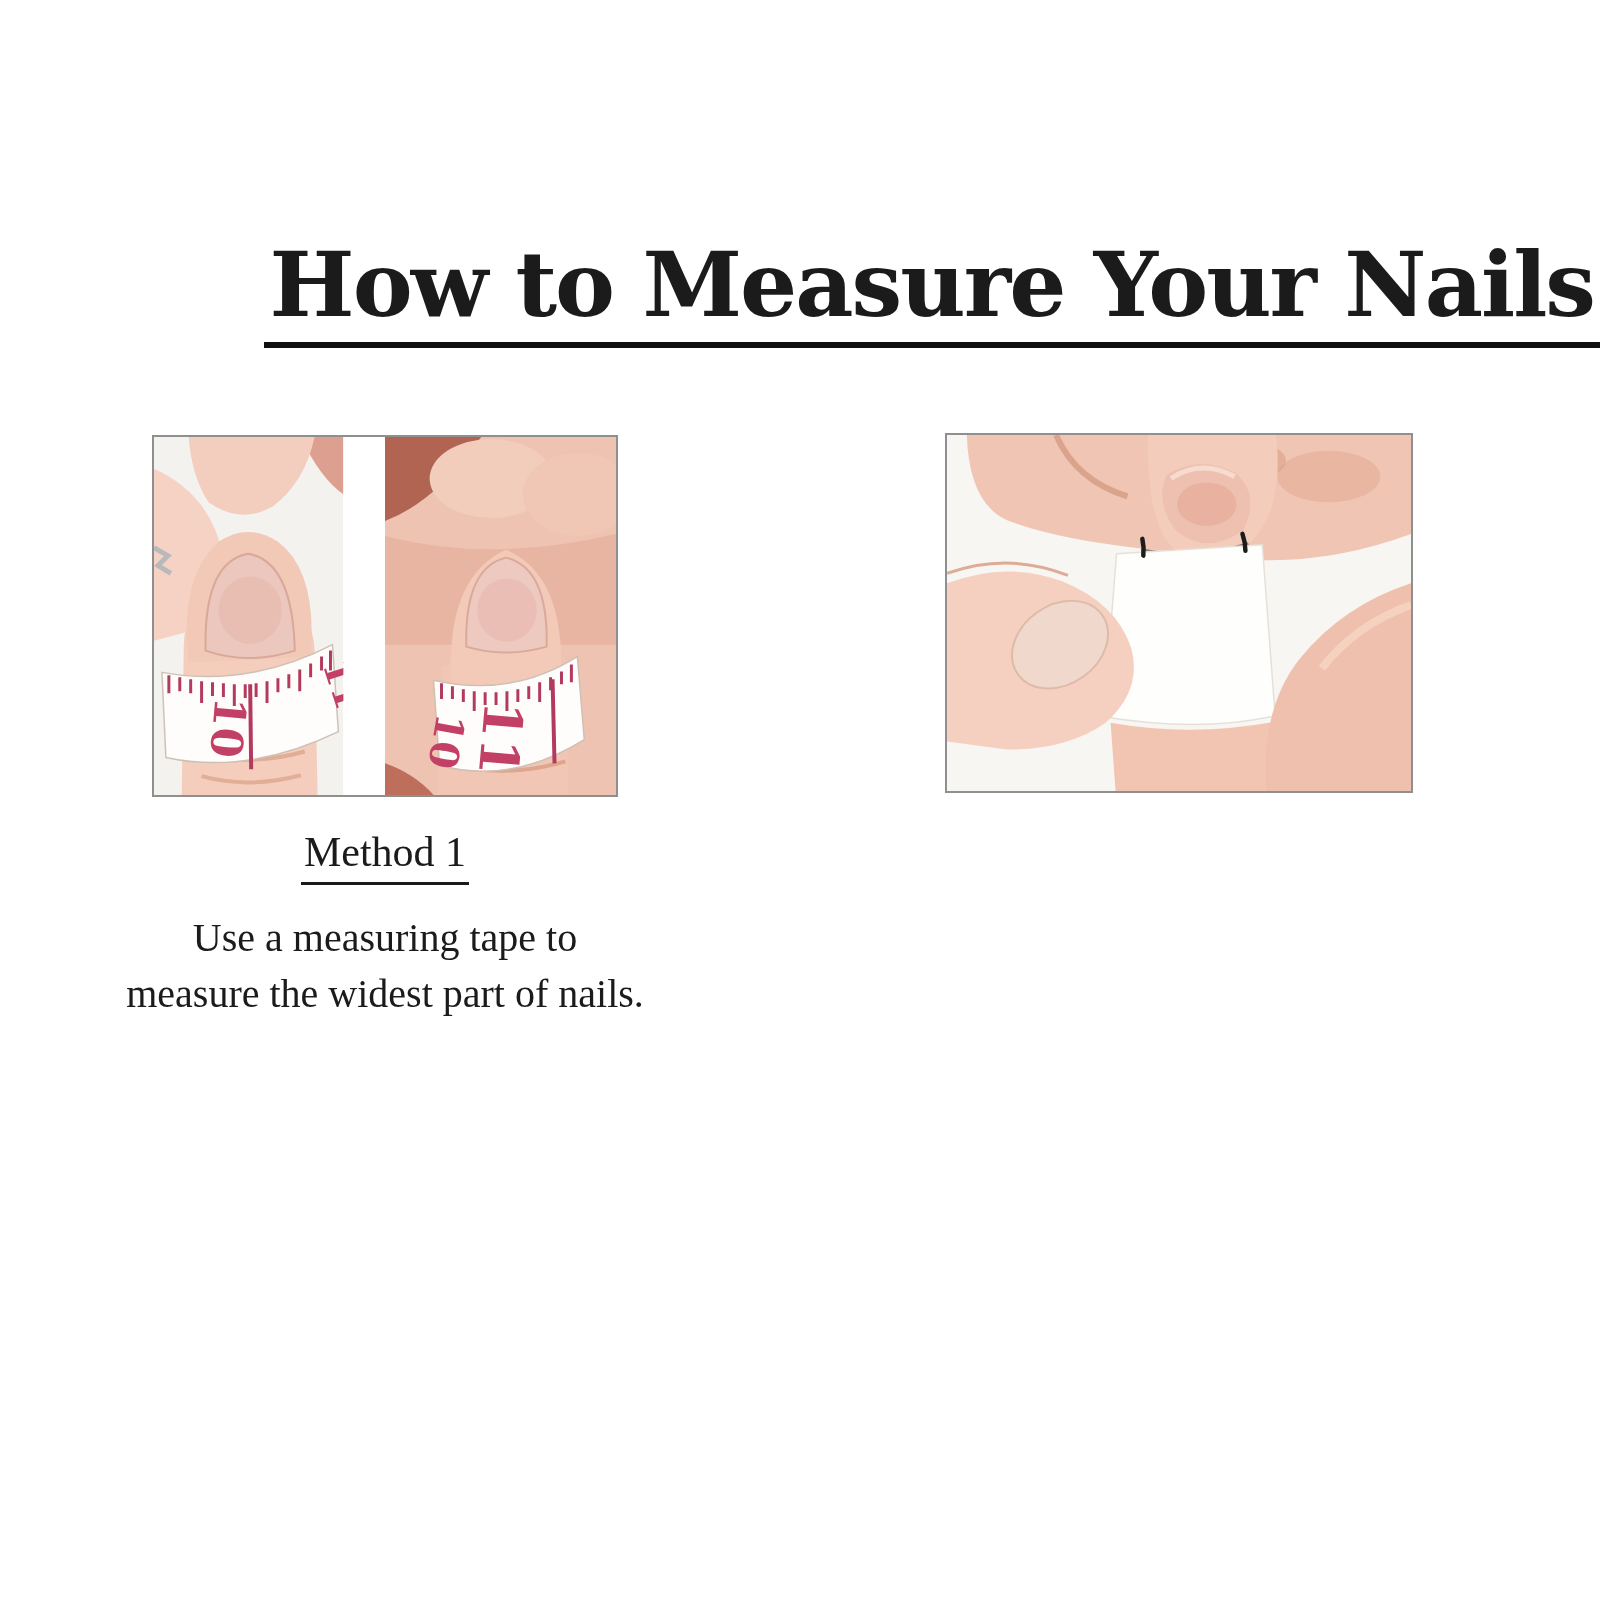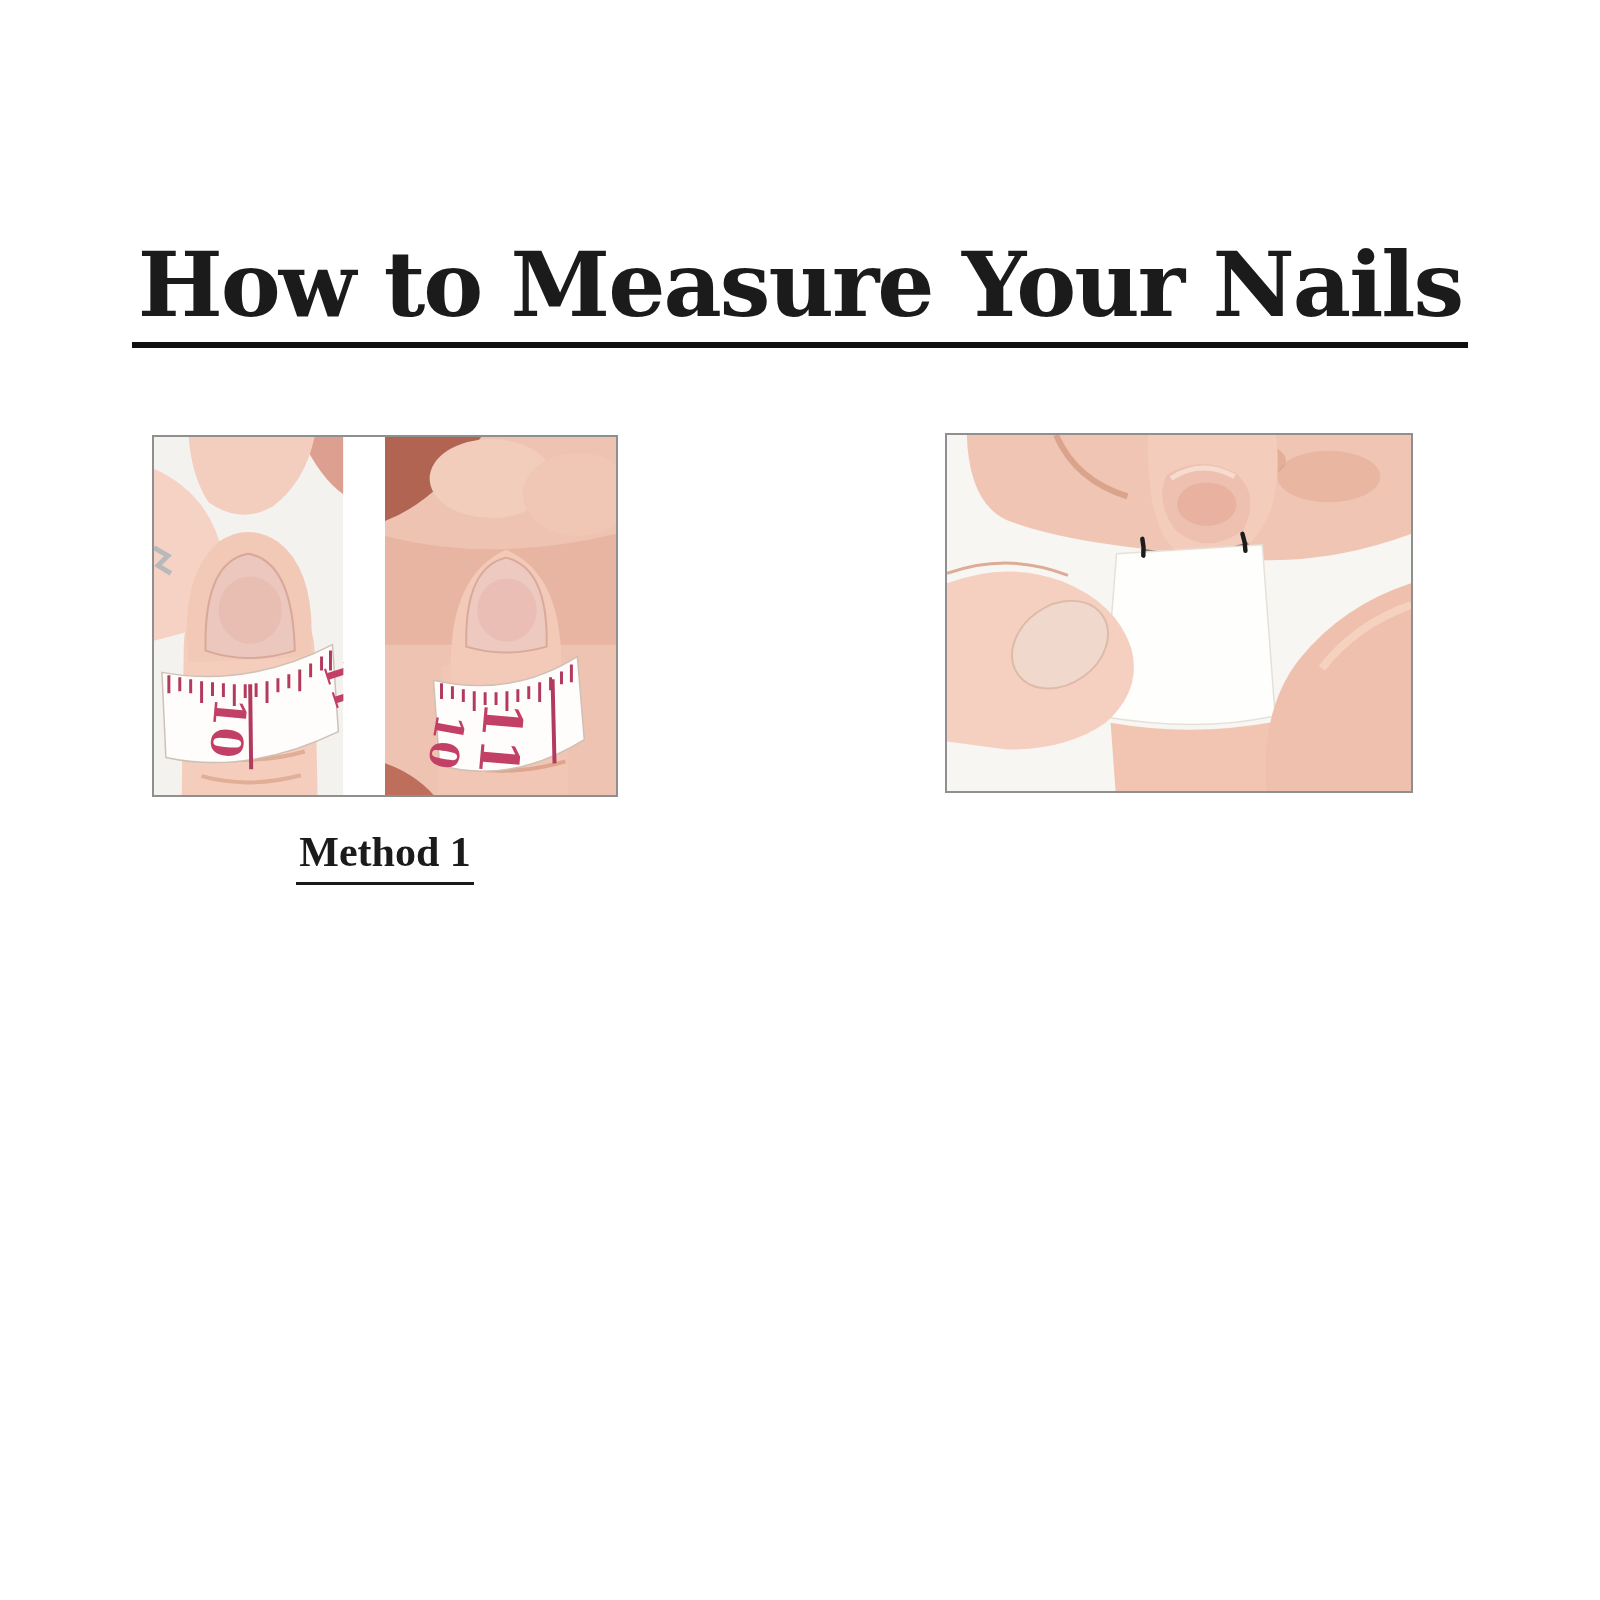--- a/index.html
+++ b/index.html
@@ -1,40 +1,40 @@
 <!DOCTYPE html>
 <html><head>
 <meta charset="utf-8">
 <style>
   html,body{margin:0;padding:0;background:#ffffff;}
   .page{
     position:relative;width:1600px;height:1600px;background:#ffffff;
     font-family:"Liberation Serif", serif;color:#1b1b1b;overflow:hidden;
   }
   
-  .title-wrap{position:absolute;top:238px;left:0;right:0;text-align:center;}
+  .title-wrap{position:absolute;top:238px;left:0;right:0;text-align:right;}
   .title{
     display:inline-block;margin:0;
     font-family:"DejaVu Serif", serif;font-weight:bold;
     font-size:90px;line-height:1.04;letter-spacing:-2px;
     border-bottom:6px solid #101010;padding:0 6px 10px 6px;
     white-space:nowrap;
   }
   
   .photo{
     position:absolute;margin:0;box-sizing:border-box;
     border:2px solid #8f8f8f;background:#ffffff;
   }
   .photo1{left:152px;top:435px;width:466px;height:362px;}
   .photo2{left:945px;top:433px;width:468px;height:360px;}
   .photo svg{display:block;width:100%;height:100%;}
   
   .method-label{
     position:absolute;text-align:center;
-    font-size:42px;font-weight:bold;line-height:48px;
+    font-size:42px;font-weight:normal;line-height:48px;
   }
   .label1{left:152px;width:466px;top:828px;}
   .label2{left:945px;width:468px;top:828px;}
   .method-label span{
     display:inline-block;border-bottom:3px solid #1b1b1b;padding:0 3px 6px 3px;
   }
   
   .desc{position:absolute;text-align:center;font-size:40px;}
   .desc1{left:25px;width:720px;top:910px;line-height:56px;}
   .desc2{left:758px;width:834px;top:930px;line-height:58px;}
@@ -143,17 +143,21 @@
 
       <path d="M468,150 Q400,172 356,226 Q316,276 322,360 L468,360 Z" fill="#efc0ad"></path>
       <path d="M468,172 Q412,192 378,236" stroke="#f8d8c8" stroke-width="8" fill="none" opacity="0.7"></path>
     </svg>
   </figure>
 
   <div class="method-label label1">
     <span>Method 1</span>
   </div>
 
+  <div class="desc desc1">
+    <div class="desc-line">Use a measuring tape to</div>
+    <div class="desc-line">measure the widest part of nails.</div>
+  </div>
 
   <div class="footnote">
   </div>
 
 </div>
 
 </body></html>

